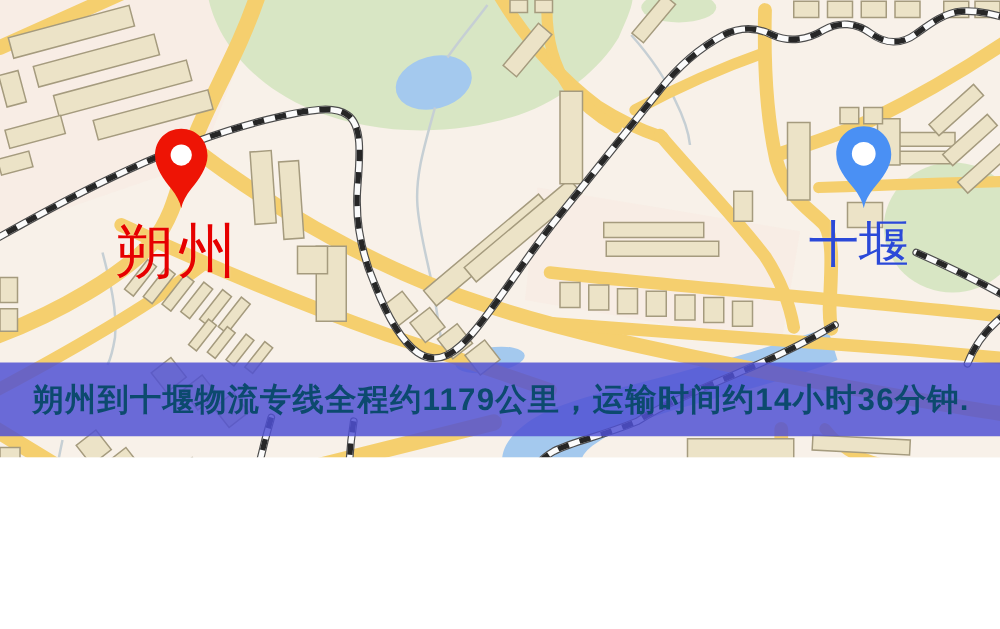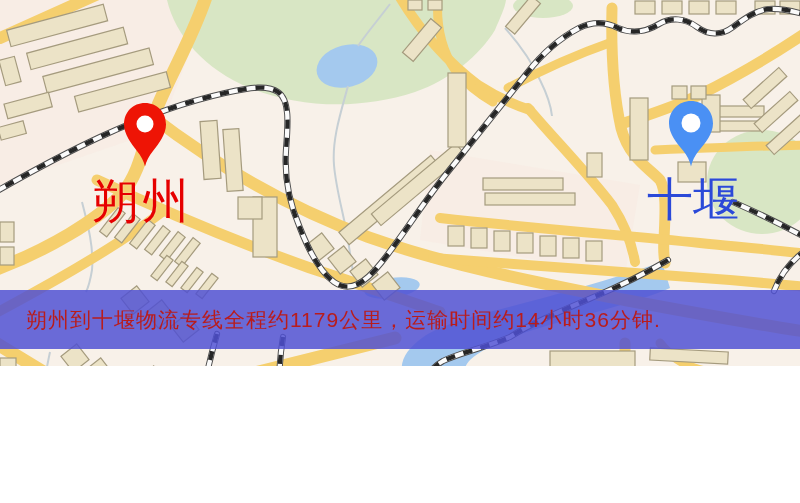--- a/index.html
+++ b/index.html
@@ -3,25 +3,25 @@
 <meta charset="utf-8">
 <style>
   html,body{margin:0;padding:0;background:#ffffff;}
   #stage{position:relative;width:800px;height:366px;overflow:hidden;
          font-family:"Liberation Sans","DejaVu Sans",sans-serif;background:#f8f1e9;}
   #map-svg{position:absolute;left:0;top:0;filter:blur(0.3px);}
   .pin{position:absolute;}
   .city-label{position:absolute;font-weight:500;line-height:1;white-space:nowrap;
               text-shadow:0 0 2px rgba(255,255,255,0.35);}
   #origin-label{left:92px;top:177px;font-size:47px;color:#e60000;letter-spacing:3px;}
-  #dest-label{left:647px;top:176px;font-size:46px;color:#2b49d8;letter-spacing:0px;}
+  #dest-label{left:647px;top:176px;font-size:40px;color:#2b49d8;letter-spacing:0px;}
   #banner{position:absolute;left:0;top:290px;width:800px;height:59px;
           background:rgba(79,80,211,0.84);display:flex;align-items:center;
           box-sizing:border-box;padding-left:26px;}
-  #banner span{color:#b91c1c;font-size:21px;letter-spacing:1px;white-space:nowrap;}
+  #banner span{color:#0c4a6e;font-size:25px;letter-spacing:1px;white-space:nowrap;font-weight:bold;}
   
   .rc{stroke:#4d4d4d;stroke-width:6.2;fill:none;stroke-linecap:round;}
   .rw{stroke:#fbfbfb;stroke-width:4.3;fill:none;stroke-linecap:round;}
   .rd{stroke:#262626;stroke-width:4.3;fill:none;stroke-dasharray:9 9;stroke-linecap:butt;}
   .road{stroke:#f5cf6e;fill:none;stroke-linecap:round;}
   .bld{fill:#ece3c7;stroke:#a59b7e;stroke-width:1.2;}
   .grn{fill:#d8e6c4;stroke:none;}
   .wat{fill:#a4c9ee;stroke:none;}
   .stm{stroke:#c6cfd4;stroke-width:2;fill:none;}
   .pnk{fill:#f7e9e2;opacity:0.55;stroke:none;}

